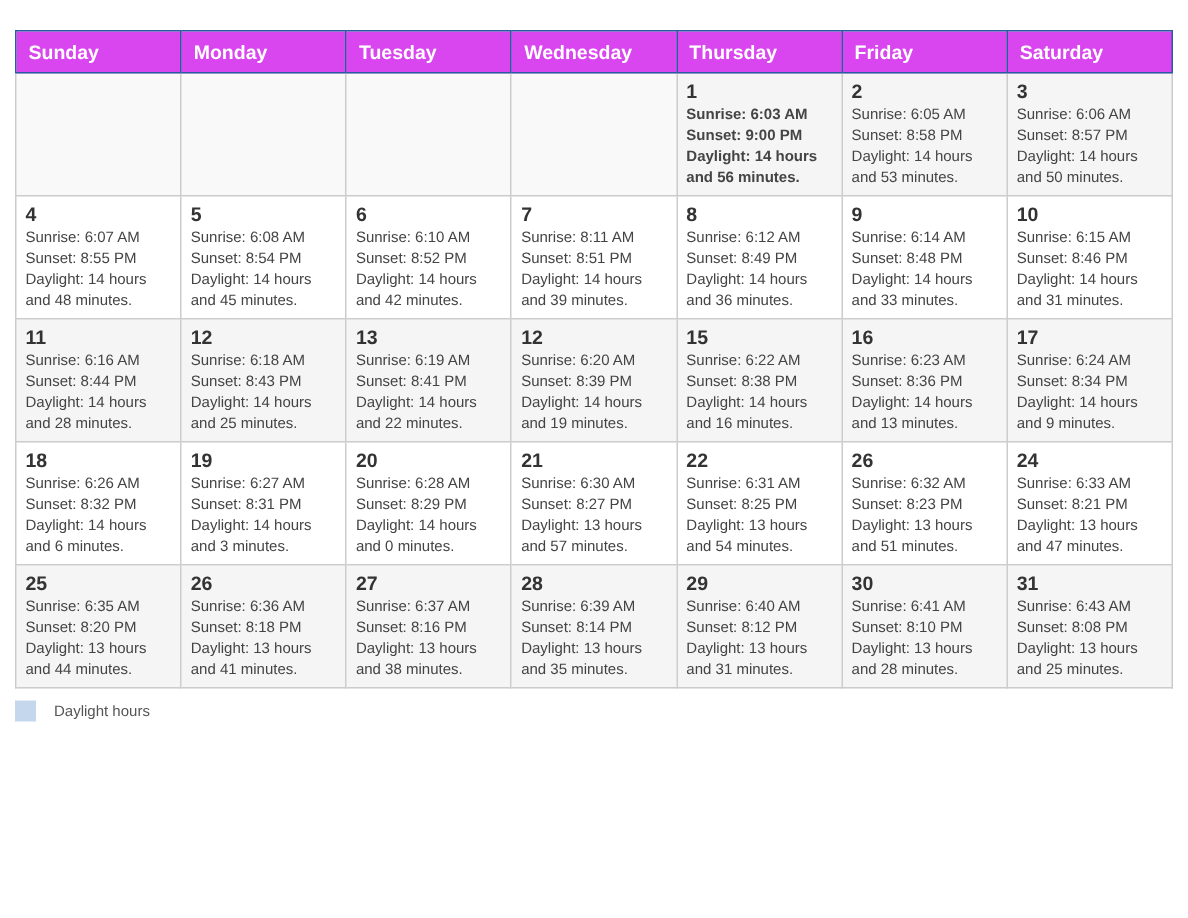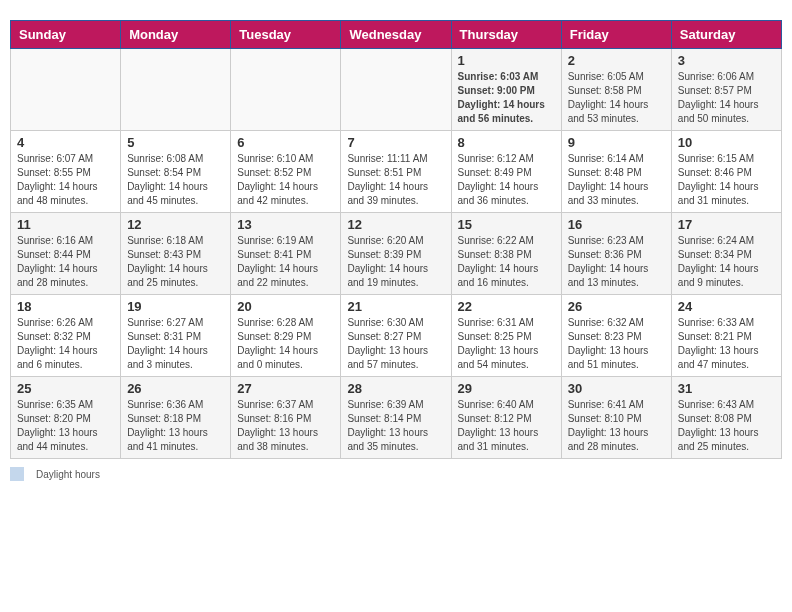--- a/index.html
+++ b/index.html
@@ -55,21 +55,21 @@
     .location {
       font-size: 14px;
       color: #555;
     }
     .calendar {
       width: 100%;
       border-collapse: collapse;
       font-size: 11px;
     }
     .calendar th {
-      background: #be185d;
+      background: #d946ef;
       color: #fff;
       text-align: left;
       padding: 6px 8px;
       font-size: 13px;
       font-weight: bold;
       border: 1px solid #2a5a9f;
     }
     .calendar td {
       border: 1px solid #ccc;
       vertical-align: top;
@@ -172,21 +172,21 @@
 Daylight: 14 hours and 45 minutes.</div>
         </td>
         <td>
           <span class="day-number">6</span>
           <div class="day-info" style="white-space: pre-line;">Sunrise: 6:10 AM
 Sunset: 8:52 PM
 Daylight: 14 hours and 42 minutes.</div>
         </td>
         <td>
           <span class="day-number">7</span>
-          <div class="day-info" style="white-space: pre-line;">Sunrise: 11:11 AM
+          <div class="day-info" style="white-space: pre-line;">Sunrise: 8:11 AM
 Sunset: 8:51 PM
 Daylight: 14 hours and 39 minutes.</div>
         </td>
         <td>
           <span class="day-number">8</span>
           <div class="day-info" style="white-space: pre-line;">Sunrise: 6:12 AM
 Sunset: 8:49 PM
 Daylight: 14 hours and 36 minutes.</div>
         </td>
         <td>

